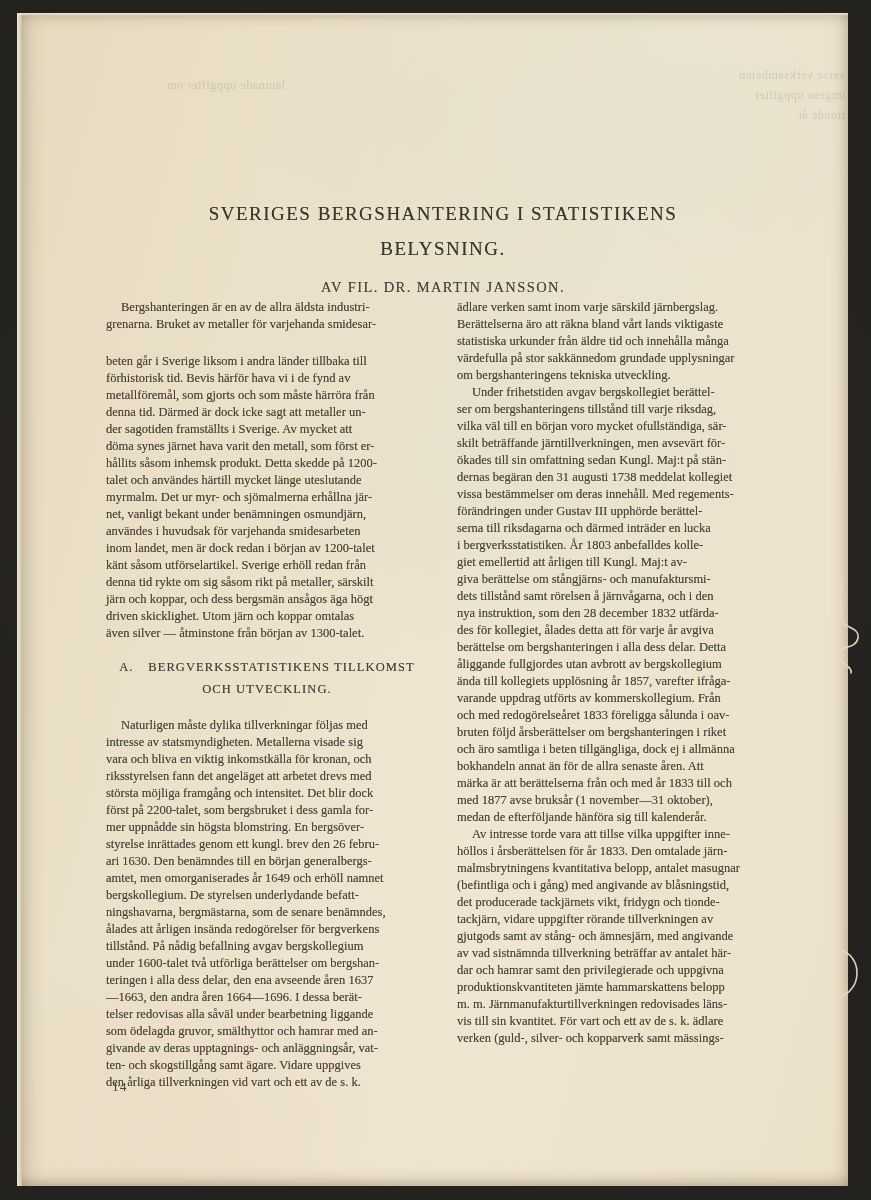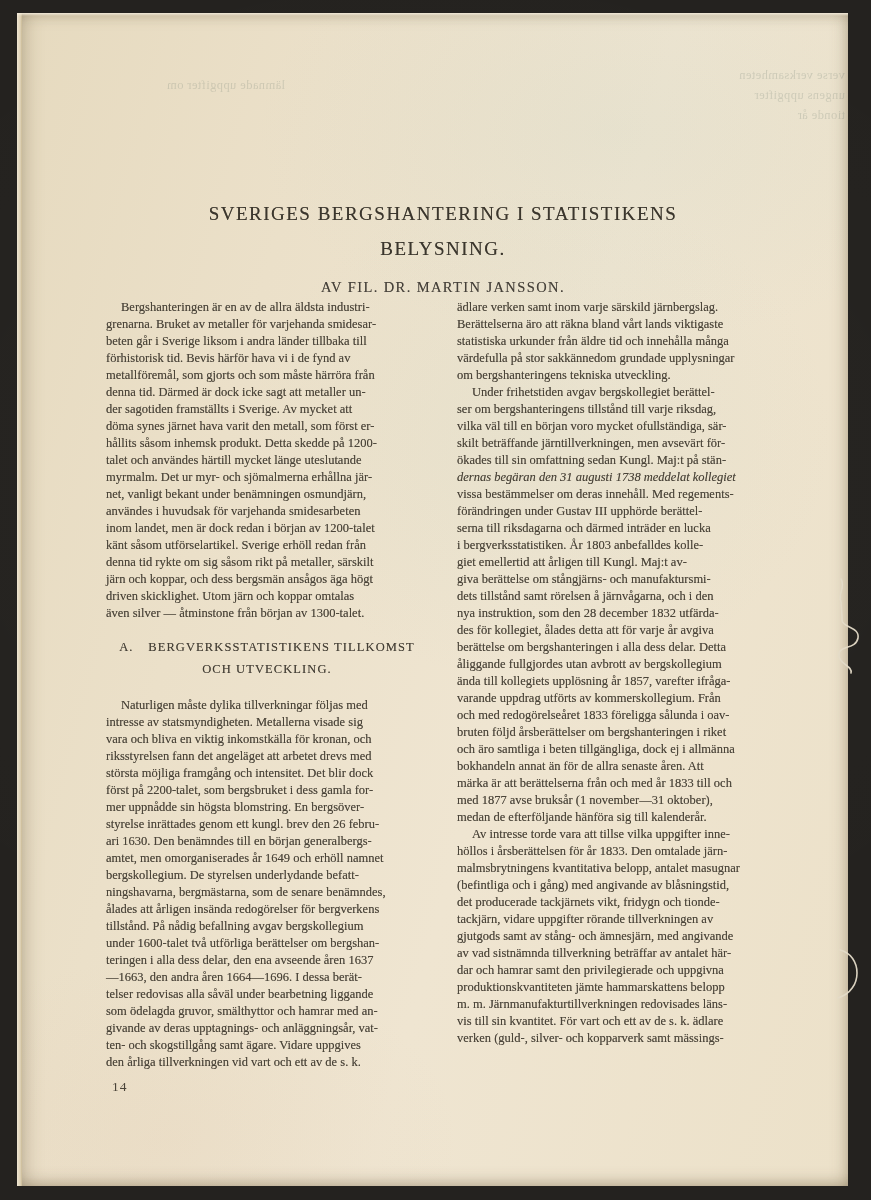--- a/index.html
+++ b/index.html
@@ -134,21 +134,21 @@
     <div class="doc-title">
       <div class="t1">SVERIGES BERGSHANTERING I STATISTIKENS</div>
       <div class="t2">BELYSNING.</div>
       <div class="byline">AV FIL. DR. MARTIN JANSSON.</div>
     </div>
 
     <div class="col textcol col-left" id="col-left">
         <div class="para">
           <div class="line indent" style="word-spacing: 0px;">Bergshanteringen är en av de allra äldsta industri-</div>
           <div class="line" style="word-spacing: 0px;">grenarna. Bruket av metaller för varjehanda smidesar-</div>
-          <div class="line" style="word-spacing: 0px;">beten går i Sverige liksom i andra länder tillbaka till</div>
+          <div class="line" style="word-spacing: 0px; margin-top: 20px;">beten går i Sverige liksom i andra länder tillbaka till</div>
           <div class="line" style="word-spacing: 0px;">förhistorisk tid.  Bevis härför hava vi i de fynd av</div>
           <div class="line" style="word-spacing: 0px;">metallföremål, som gjorts och som måste härröra från</div>
           <div class="line" style="word-spacing: 0px;">denna tid.  Därmed är dock icke sagt att metaller un-</div>
           <div class="line" style="word-spacing: 0px;">der sagotiden framställts i Sverige.  Av mycket att</div>
           <div class="line" style="word-spacing: 0px;">döma synes järnet hava varit den metall, som först er-</div>
           <div class="line" style="word-spacing: 0px;">hållits såsom inhemsk produkt.  Detta skedde på 1200-</div>
           <div class="line" style="word-spacing: 0px;">talet och användes härtill mycket länge uteslutande</div>
           <div class="line" style="word-spacing: 0px;">myrmalm.  Det ur myr- och sjömalmerna erhållna jär-</div>
           <div class="line" style="word-spacing: 0px;">net, vanligt bekant under benämningen osmundjärn,</div>
           <div class="line" style="word-spacing: 0px;">användes i huvudsak för varjehanda smidesarbeten</div>
@@ -195,21 +195,21 @@
           <div class="line" style="word-spacing: 0px;">statistiska urkunder från äldre tid och innehålla många</div>
           <div class="line" style="word-spacing: 0px;">värdefulla på stor sakkännedom grundade upplysningar</div>
           <div class="line last">om bergshanteringens tekniska utveckling.</div>
         </div>
         <div class="para">
           <div class="line indent" style="word-spacing: 0px;">Under frihetstiden avgav bergskollegiet berättel-</div>
           <div class="line" style="word-spacing: 0px;">ser om bergshanteringens tillstånd till varje riksdag,</div>
           <div class="line" style="word-spacing: 0px;">vilka väl till en början voro mycket ofullständiga, sär-</div>
           <div class="line" style="word-spacing: 0px;">skilt beträffande järntillverkningen, men avsevärt för-</div>
           <div class="line" style="word-spacing: 0px;">ökades till sin omfattning sedan Kungl. Maj:t på stän-</div>
-          <div class="line" style="word-spacing: 0px; font-style: italic;">dernas begäran den 31 augusti 1738 meddelat kollegiet</div>
+          <div class="line" style="word-spacing: 0px;">dernas begäran den 31 augusti 1738 meddelat kollegiet</div>
           <div class="line" style="word-spacing: 0px;">vissa bestämmelser om deras innehåll.  Med regements-</div>
           <div class="line" style="word-spacing: 0px;">förändringen under Gustav III upphörde berättel-</div>
           <div class="line" style="word-spacing: 0px;">serna till riksdagarna och därmed inträder en lucka</div>
           <div class="line" style="word-spacing: 0px;">i bergverksstatistiken.  År 1803 anbefalldes kolle-</div>
           <div class="line" style="word-spacing: 0px;">giet emellertid att årligen till Kungl. Maj:t av-</div>
           <div class="line" style="word-spacing: 0px;">giva berättelse om stångjärns- och manufaktursmi-</div>
           <div class="line" style="word-spacing: 0px;">dets tillstånd samt rörelsen å järnvågarna, och i den</div>
           <div class="line" style="word-spacing: 0px;">nya instruktion, som den 28 december 1832 utfärda-</div>
           <div class="line" style="word-spacing: 0px;">des för kollegiet, ålades detta att för varje år avgiva</div>
           <div class="line" style="word-spacing: 0px;">berättelse om bergshanteringen i alla dess delar.  Detta</div>

